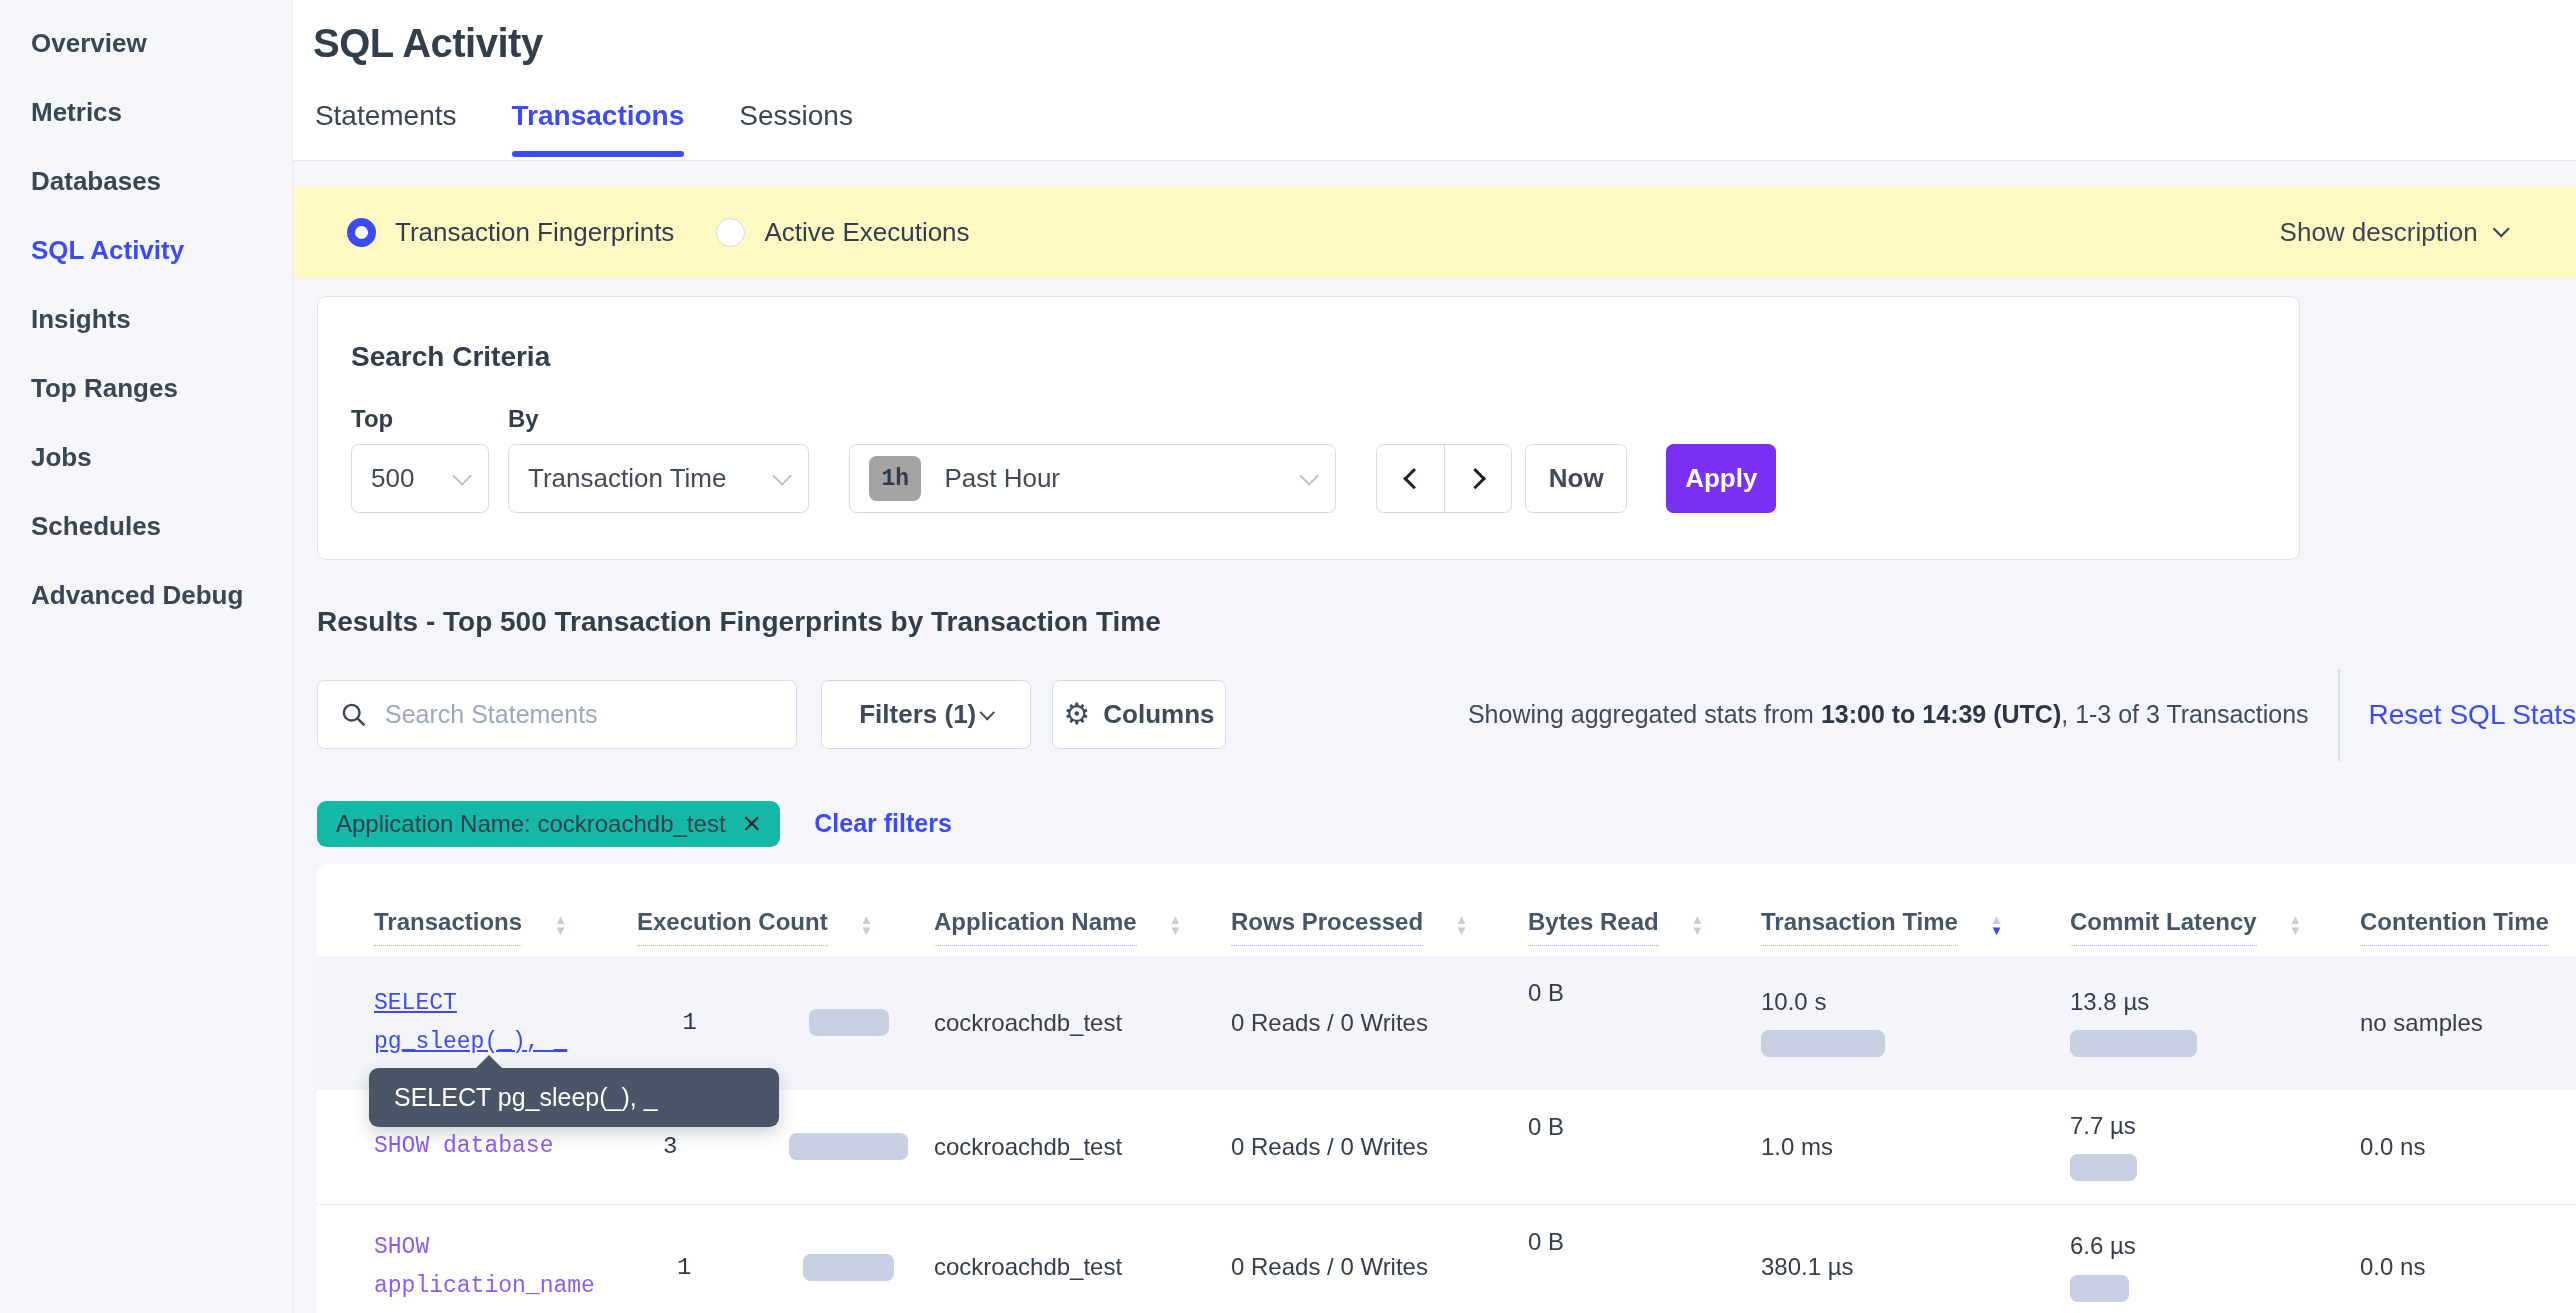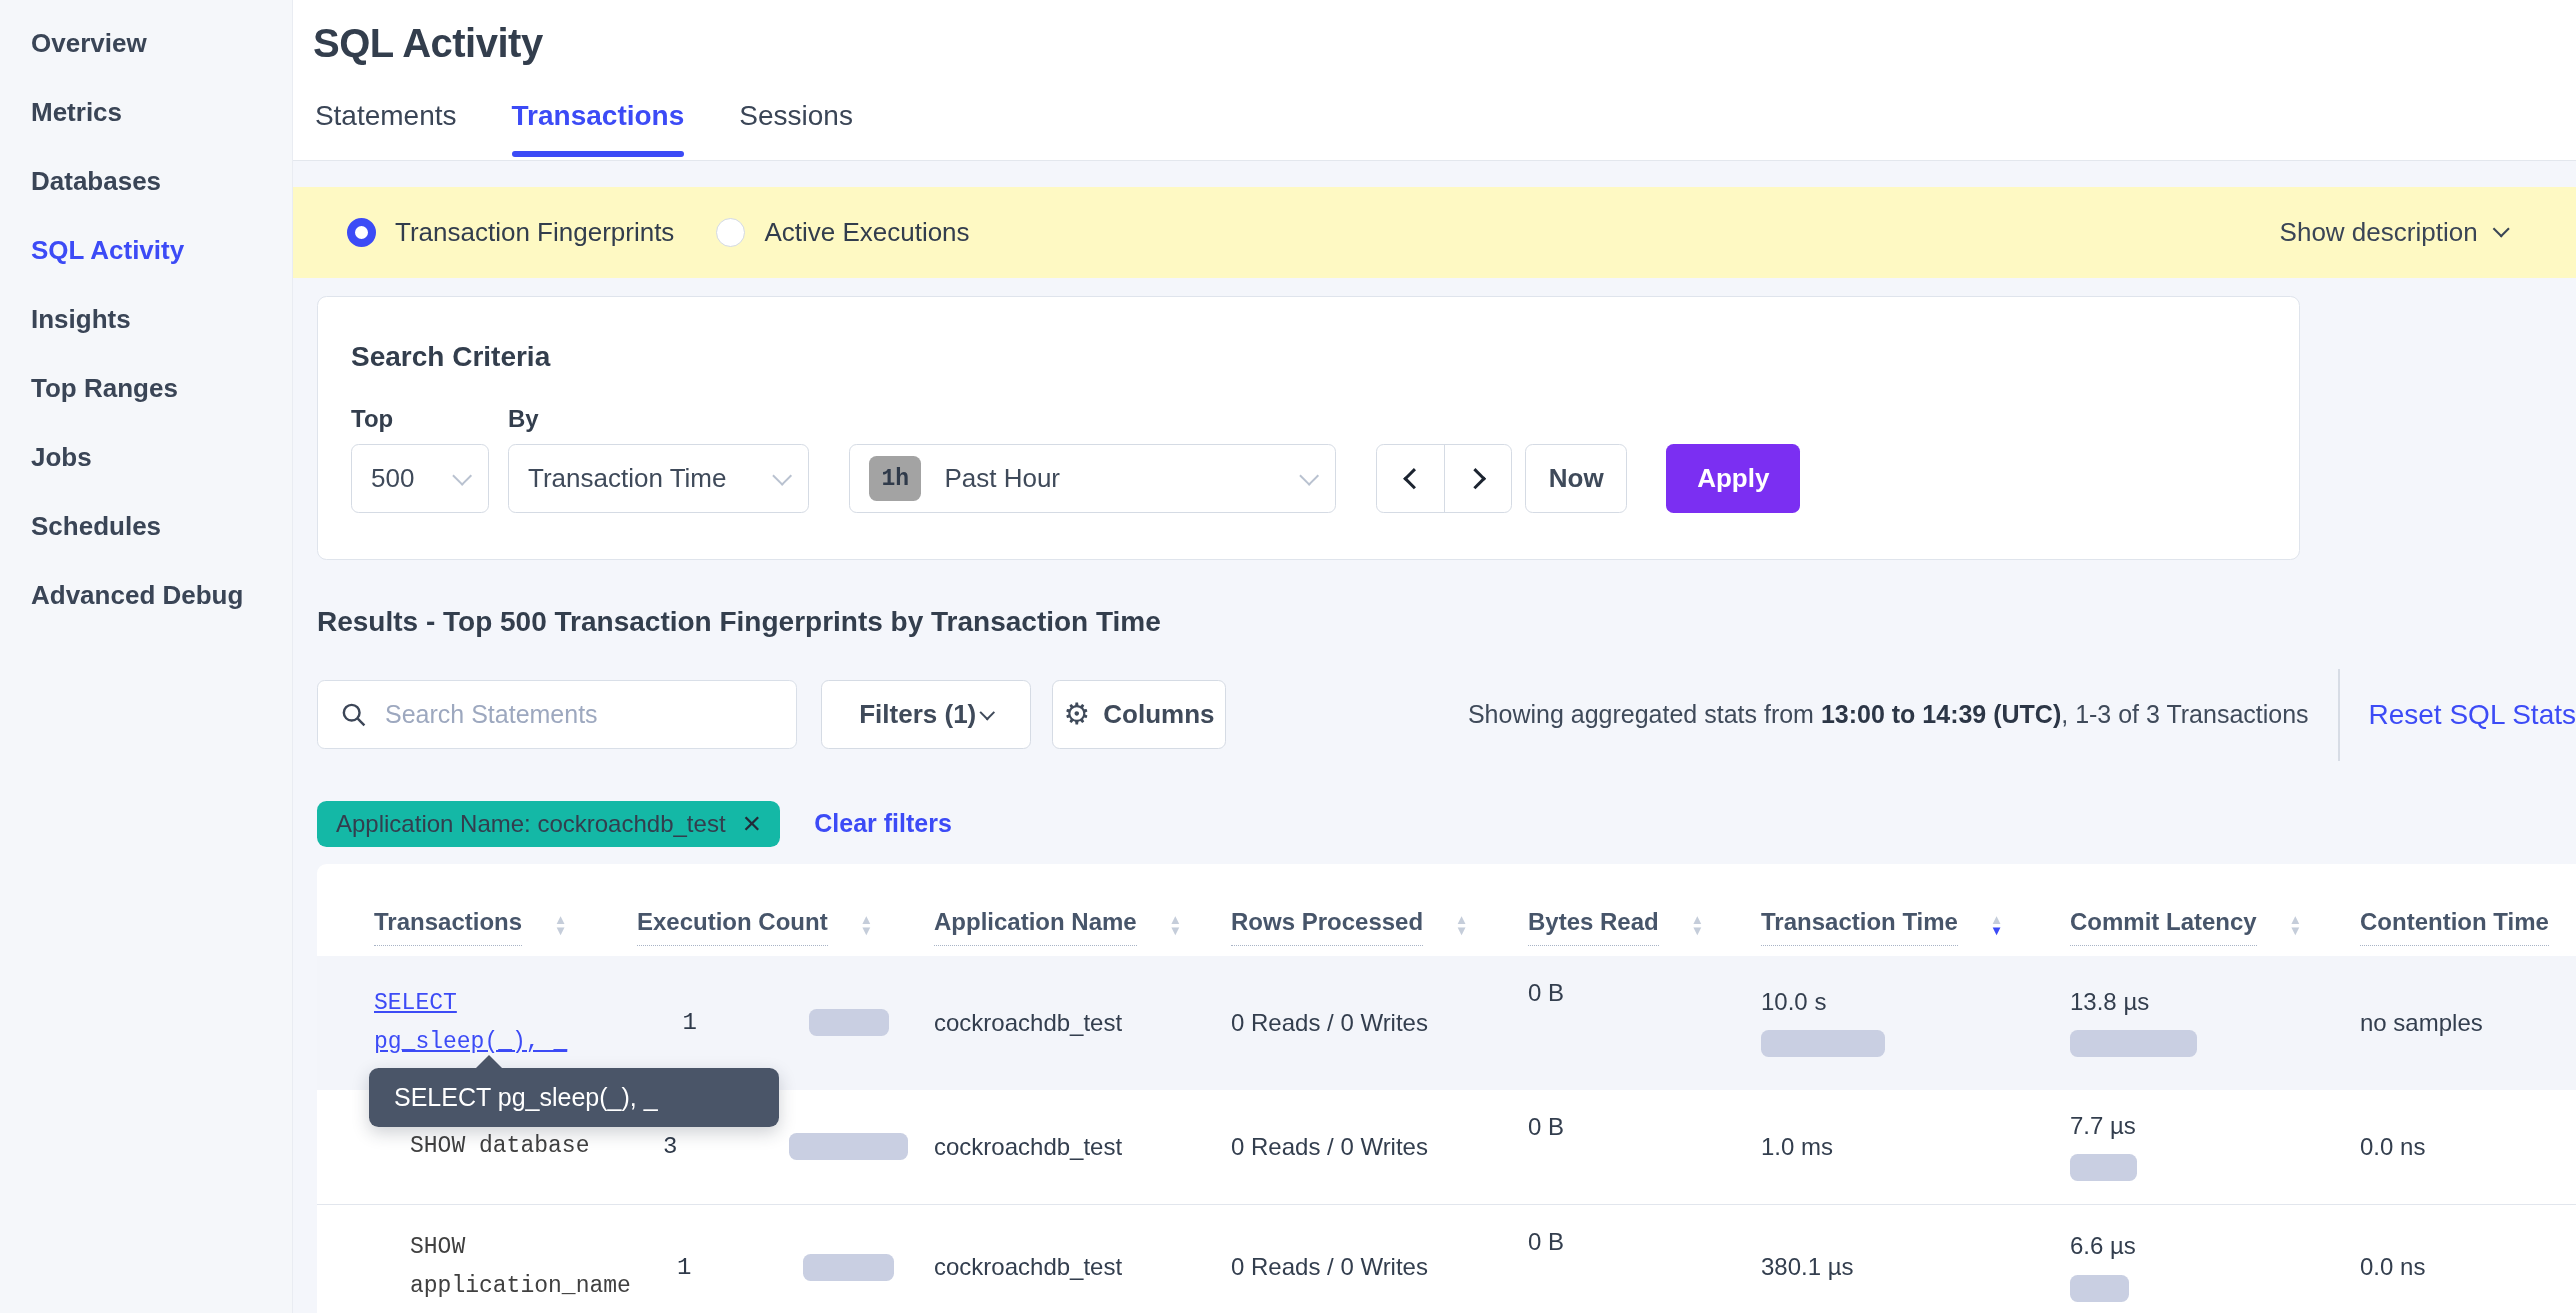--- a/index.html
+++ b/index.html
@@ -72,21 +72,21 @@
   }
   .pager { display:flex; height:69px; border:1.9px solid #d5dbe4; border-radius:7.6px; overflow:hidden; background:#fff; margin-right:13.3px; }
   .pager-btn { width:67px; display:flex; align-items:center; justify-content:center; cursor:pointer; }
   .pager-btn + .pager-btn { border-left:1.9px solid #d5dbe4; }
   .btn {
     height:69px; display:flex; align-items:center; justify-content:center;
     border:1.9px solid #d5dbe4; border-radius:7.6px; background:#fff;
     font-size:26px; font-weight:600; color:#3f4a5a; cursor:pointer;
   }
   .btn-now { width:102px; margin-right:39px; }
-  .btn-apply { width:134px; background:#7b2ff2; border:none; color:#fff; font-weight:700; }
+  .btn-apply { width:110px; background:#7b2ff2; border:none; color:#fff; font-weight:700; }
   
   .results-heading { margin-top:46px; font-size:28px; font-weight:700; color:#333e4d; }
   .toolbar { margin-top:30.5px; display:flex; align-items:center; width:2259px; }
   .search-box {
     width:480px; height:69px; border:1.9px solid #d9dfe8; border-radius:7.6px; background:#fff;
     display:flex; align-items:center; padding:0 7.6px 0 21px; margin-right:24px;
   }
   .search-box input {
     border:none; outline:none; flex:1; font-size:25px; color:#3a4556; margin-left:17px;
     font-family:"Liberation Sans", sans-serif; background:transparent;
@@ -123,21 +123,21 @@
   .th-label { border-bottom:1.9px dotted #a9b4c6; padding-bottom:9.5px; white-space:nowrap; }
   .sorter { display:flex; flex-direction:column; font-size:13.3px; line-height:11.4px; color:#c5cdda; padding-bottom:9.5px; }
   .sorter .active-desc { color:#3c4bf6; }
   .row-1 { height:134px; background:#f3f5fa; }
   .row-2 { height:114px; }
   .row-3 { height:126px; border-top:1.9px solid #e2e6ed; }
   .td { display:flex; flex-direction:column; justify-content:center; font-size:24px; color:#333e4e; }
   .td-bytes { justify-content:flex-start; padding-top:23px; }
   .sql { font-family:"Liberation Mono", monospace; font-size:23px; line-height:39px; white-space:nowrap; }
   .sql-link { color:#3c4bf6; text-decoration:underline; cursor:pointer; }
-  .sql-plain { color:#404040; cursor:pointer;margin-left:36px; }
+  .sql-plain { color:#8b5cf6; cursor:pointer; }
   .td-exec { flex-direction:row; align-items:center; }
   .exec-num { font-family:"Liberation Mono", monospace; width:126px; font-size:24px; color:#2f3a4a; }
   .bar { height:27px; background:#c9cfe2; border-radius:7.6px; }
   .metric .bar { margin-top:14.3px; }
   
   .tooltip {
     position:absolute; left:52px; top:204px; width:410px; height:59px;
     background:#4a5568; border-radius:9.5px; color:#fff; font-size:25px;
     display:flex; align-items:center; padding-left:25px; z-index:5;
     box-shadow:0 5.7px 17px rgba(30,40,60,.22); white-space:nowrap;

